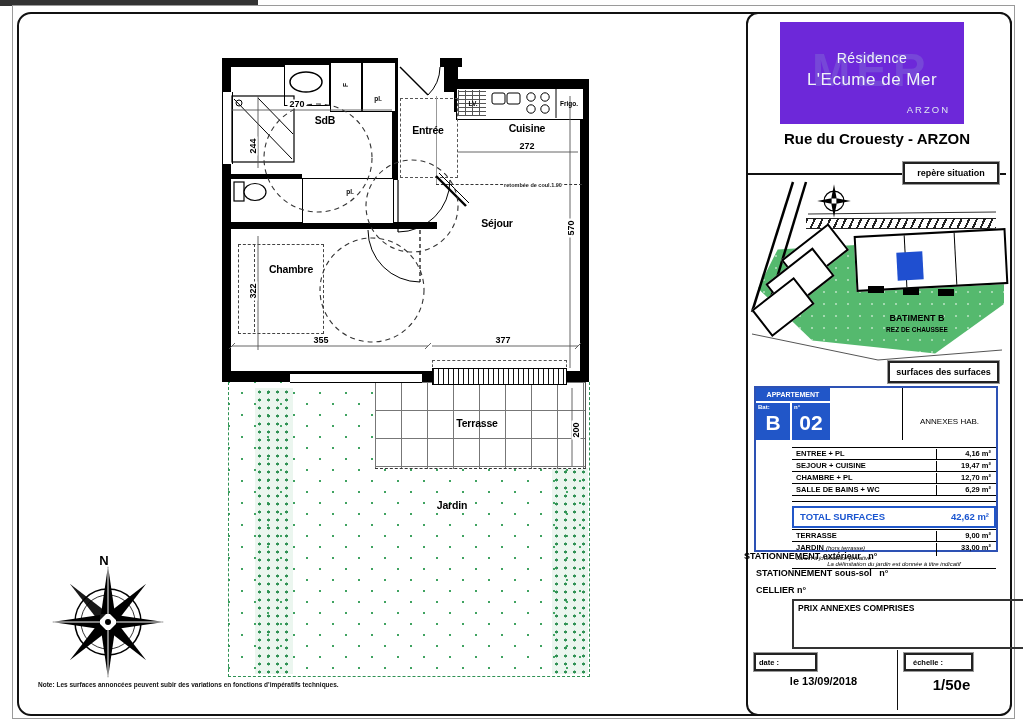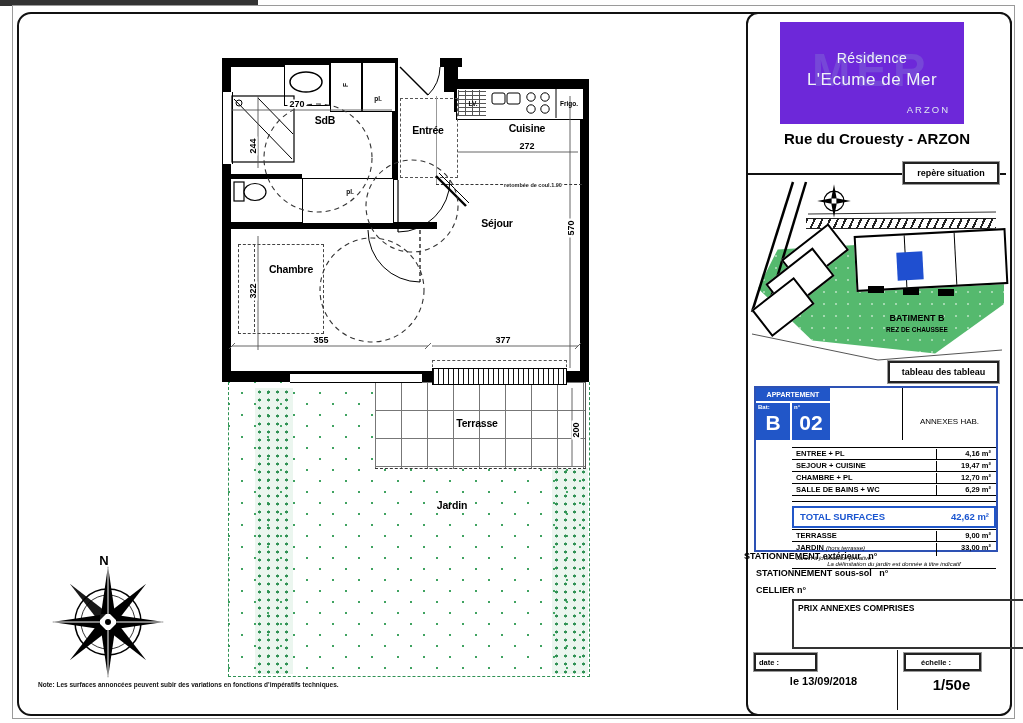--- a/index.html
+++ b/index.html
@@ -268,21 +268,21 @@
     </div>
     <div class="abs" style="left:897px;top:252px;width:26px;height:28px;background:#1f4fd0;transform:rotate(-3deg);"></div>
     <div class="abs" style="left:868px;top:286px;width:16px;height:7px;background:#000;"></div>
     <div class="abs" style="left:903px;top:288px;width:16px;height:7px;background:#000;"></div>
     <div class="abs" style="left:938px;top:289px;width:16px;height:7px;background:#000;"></div>
     <div class="ctr sitelbl1" style="left:917px;top:318px;">BATIMENT B</div>
     <div class="ctr sitelbl2" style="left:917px;top:329px;">REZ DE CHAUSSEE</div>
   </div>
 
   <div class="tagbox" style="left:888px;top:361px;width:107px;height:18px;">
-    <span>tableau des tableau</span>
+    <span>surfaces des surfaces</span>
   </div>
 
   <div class="tbl">
     <div class="bluecell tb-banner">APPARTEMENT</div>
     <div class="bluecell tb-bat">
       <span class="cell-sub">Bat:</span>
       <span class="cell-big">B</span>
     </div>
     <div class="bluecell tb-num">
       <span class="cell-sub">n°</span>
@@ -340,21 +340,21 @@
   <div class="hr1" style="left:748px;top:580px;width:258px;"></div>
   <div class="sect" style="left:756px;top:585px;">CELLIER n°</div>
   <div class="prixbox">
     <span class="sect" style="left:4px;top:2px;font-size:8.5px;">PRIX ANNEXES COMPRISES</span>
   </div>
 
   <div class="hr1" style="left:748px;top:650px;width:258px;"></div>
   <div class="tagbox" style="left:754px;top:653px;width:56px;height:14px;font-size:7.5px;justify-content:flex-start;padding-left:3px;">
     <span>date :</span>
   </div>
-  <div class="tagbox" style="left:904px;top:653px;width:58px;height:14px;font-size:7.5px;justify-content:flex-start;padding-left:15px;">
+  <div class="tagbox" style="left:904px;top:653px;width:58px;height:14px;font-size:7.5px;justify-content:flex-start;padding-left:7px;">
     <span>échelle :</span>
   </div>
   <div class="hr1" style="left:748px;top:670px;width:258px;"></div>
   <div class="abs" style="left:897px;top:650px;width:1px;height:60px;background:#111;"></div>
   <div class="datebig" style="left:752px;top:675px;width:143px;">le 13/09/2018</div>
   <div class="datebig" style="left:899px;top:676px;width:105px;font-size:15px;">1/50e</div>
 
 </div>
 
 </body></html>

